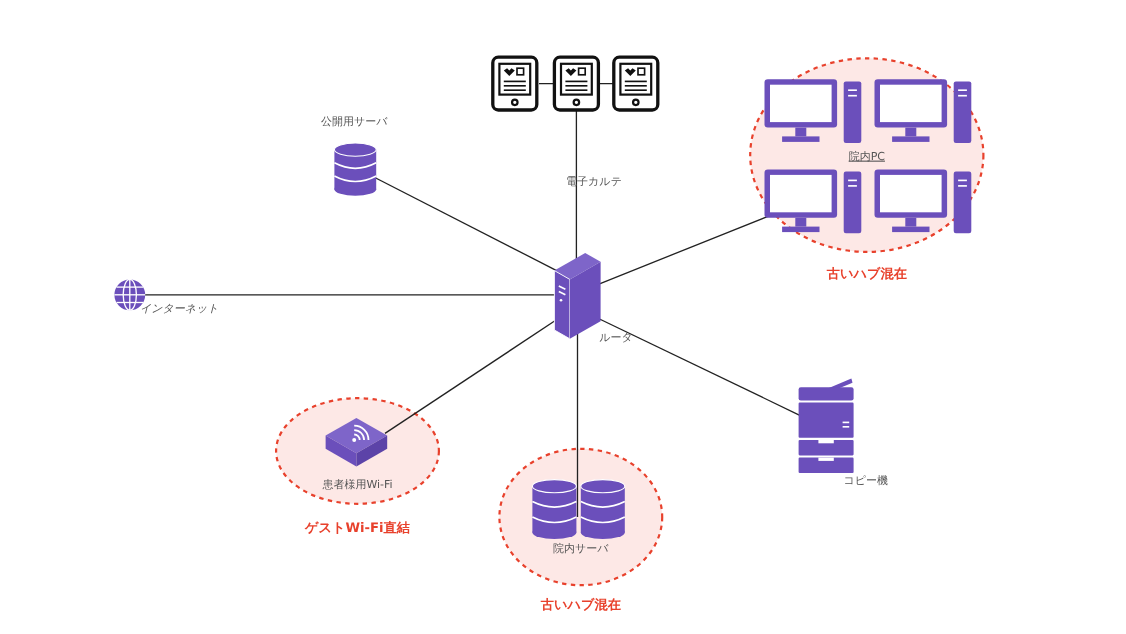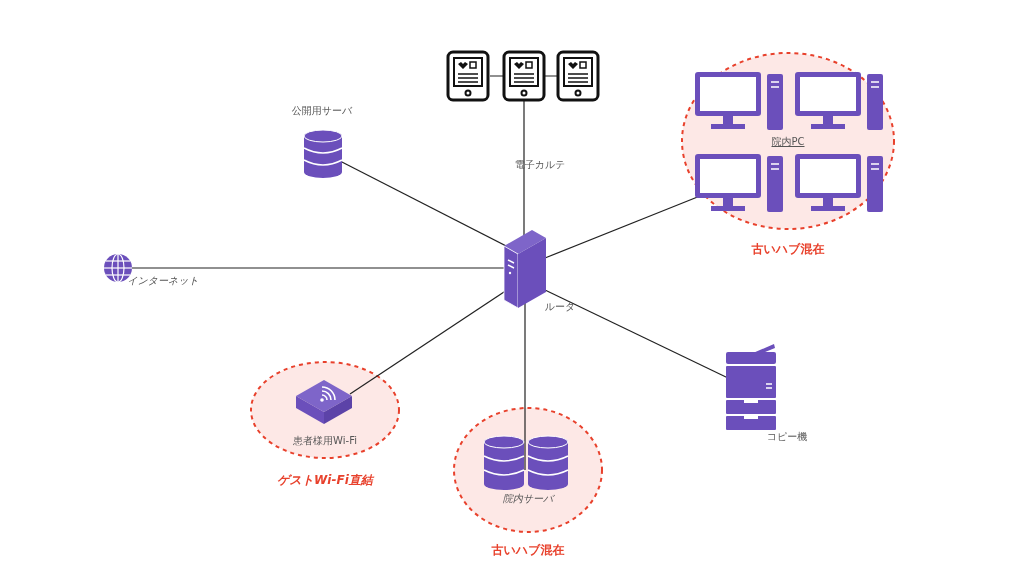--- a/index.html
+++ b/index.html
@@ -167,16 +167,16 @@
   </g>
 </svg>
 
 <div class="lbl" style="left:540px;top:110px;margin-top:48px;">電子カルテ</div>
 <div class="lbl" style="left:322px;top:104px;">公開用サーバ</div>
 <div class="lbl" style="left:163px;top:274px;font-style:italic;">インターネット</div>
 <div class="lbl" style="left:560px;top:300px;">ルータ</div>
 <div class="lbl" style="left:788px;top:135px;text-decoration:underline;">院内PC</div>
 <div class="warn" style="left:788px;top:241px;">古いハブ混在</div>
 <div class="lbl" style="left:325px;top:434px;">患者様用Wi-Fi</div>
-<div class="warn" style="left:325px;top:472px;font-style:italic;">ゲストWi-Fi直結</div>
-<div class="lbl" style="left:528px;top:492px;font-style:italic;">院内サーバ</div>
+<div class="warn" style="left:325px;top:472px;">ゲストWi-Fi直結</div>
+<div class="lbl" style="left:528px;top:492px;">院内サーバ</div>
 <div class="warn" style="left:528px;top:542px;">古いハブ混在</div>
 <div class="lbl" style="left:751px;top:430px;margin-left:36px;">コピー機</div>
 
 </body></html>

